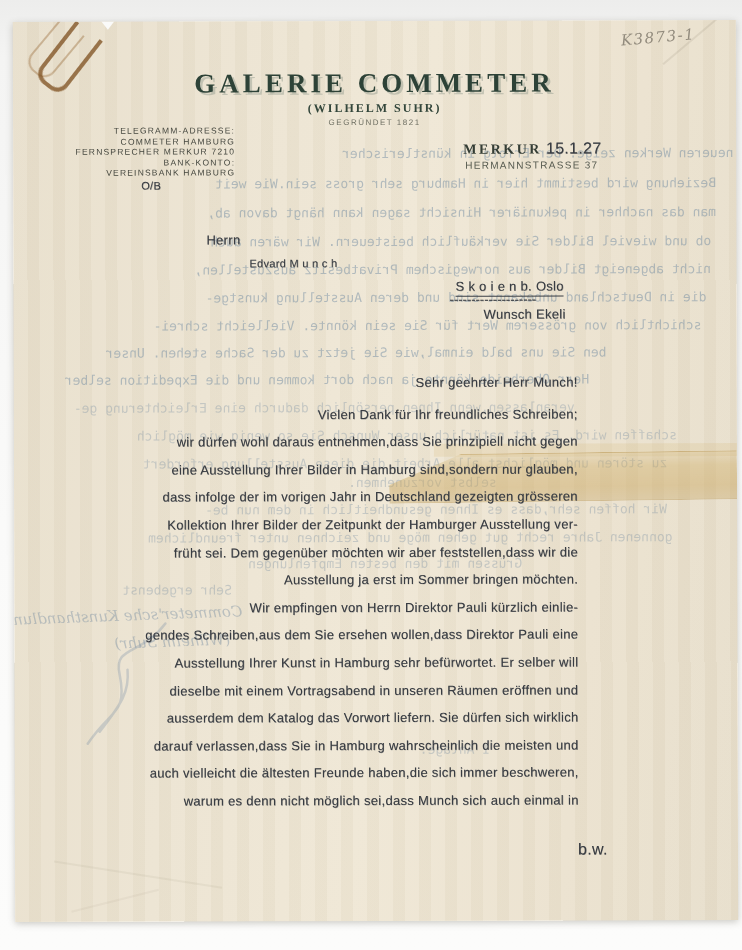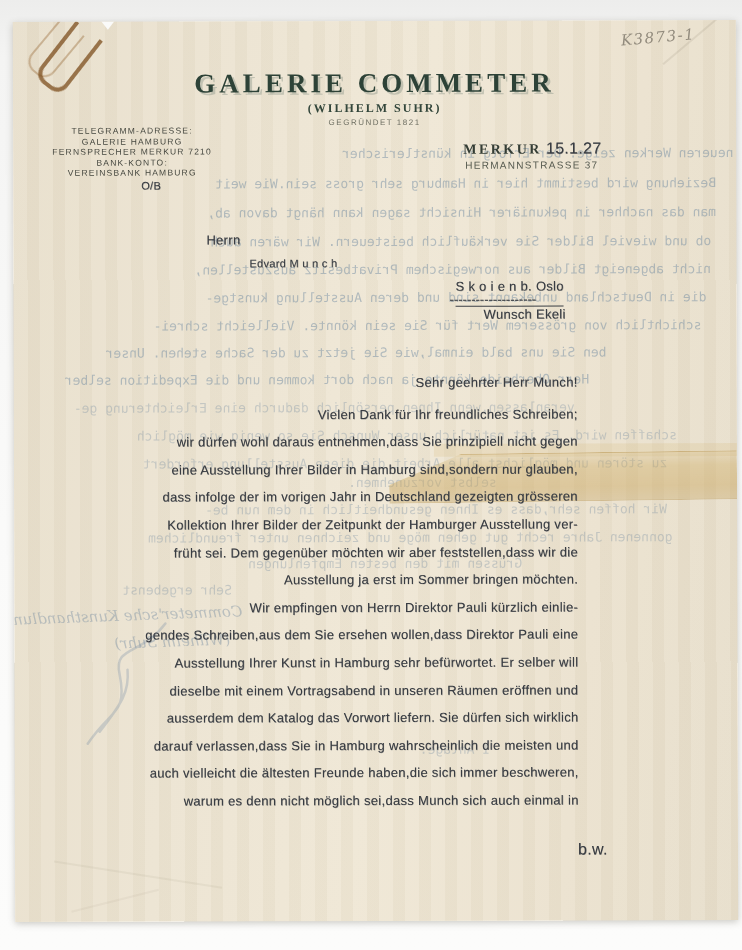--- a/index.html
+++ b/index.html
@@ -46,39 +46,39 @@
     position:absolute; left:0; right:0; top:80px; text-align:center;
     font-family:"Liberation Serif", serif; font-weight:700;
     font-size:12px; letter-spacing:2px; color:#33463b;
   }
   .lh-founded {
     position:absolute; left:0; right:0; top:97px; text-align:center;
     font-family:"Liberation Sans", sans-serif;
     font-size:8px; letter-spacing:1.5px; color:#6e6f62;
   }
   .contact {
-    position:absolute; left:28px; top:104px; width:182px; text-align:center;
+    position:absolute; left:40px; top:104px; width:182px; text-align:right;
     font-size:8.5px; letter-spacing:1.2px; line-height:10.6px; color:#45473f;
   }
   .refmark { position:absolute; left:128px; top:158px; font-size:11px; }
   .dateline { position:absolute; left:450px; top:119px; }
   .dl-city {
     font-family:"Liberation Serif", serif; font-weight:700;
     font-size:14px; letter-spacing:2.5px; color:#343d35;
   }
   .dl-date { font-size:16px; margin-left:4px; }
   .dl-street {
     position:absolute; left:452px; top:139px;
     font-size:10px; letter-spacing:1.3px; color:#565a4f;
   }
   
   .herrn  { position:absolute; left:193px; top:211px; font-size:13px; }
   .rname  { position:absolute; left:236px; top:236px; font-size:11px; }
   .rplace { position:absolute; left:442px; top:258px; font-size:13px;
-            border-bottom:1.5px solid #3a3e44; padding-bottom:12px; }
+            border-bottom:1.5px solid #3a3e44; padding-bottom:2px; }
   .rdash  { position:absolute; left:436px; top:272px; font-size:13px; line-height:13px; letter-spacing:0; }
   .rvilla { position:absolute; left:470px; top:286px; font-size:13px; }
   .bw     { position:absolute; left:563px; top:820px; font-size:16px; }
   
   .bleed {
     position:absolute; white-space:nowrap;
     font-family:"DejaVu Sans Mono", monospace; font-size:13px;
     transform:scaleX(-1);
     color:rgba(103,130,156,0.30);
   }
@@ -183,21 +183,21 @@
     <div class="crease-bl1"></div>
     <div class="crease-bl2"></div>
     <div class="pencil">K3873-1</div>
 
     <div class="lh-name">GALERIE COMMETER</div>
     <div class="lh-sub">(WILHELM SUHR)</div>
     <div class="lh-founded">GEGRÜNDET 1821</div>
 
     <div class="contact">
       <div>TELEGRAMM-ADRESSE:</div>
-      <div>GALERIE HAMBURG</div>
+      <div>COMMETER HAMBURG</div>
       <div>FERNSPRECHER MERKUR 7210</div>
       <div>BANK-KONTO:</div>
       <div>VEREINSBANK HAMBURG</div>
     </div>
     <div class="refmark tw">O/B</div>
 
     <div class="dateline">
       <span class="dl-city">MERKUR</span><span class="dl-date tw">15.1.27</span>
     </div>
     <div class="dl-street">HERMANNSTRASSE 37</div>

